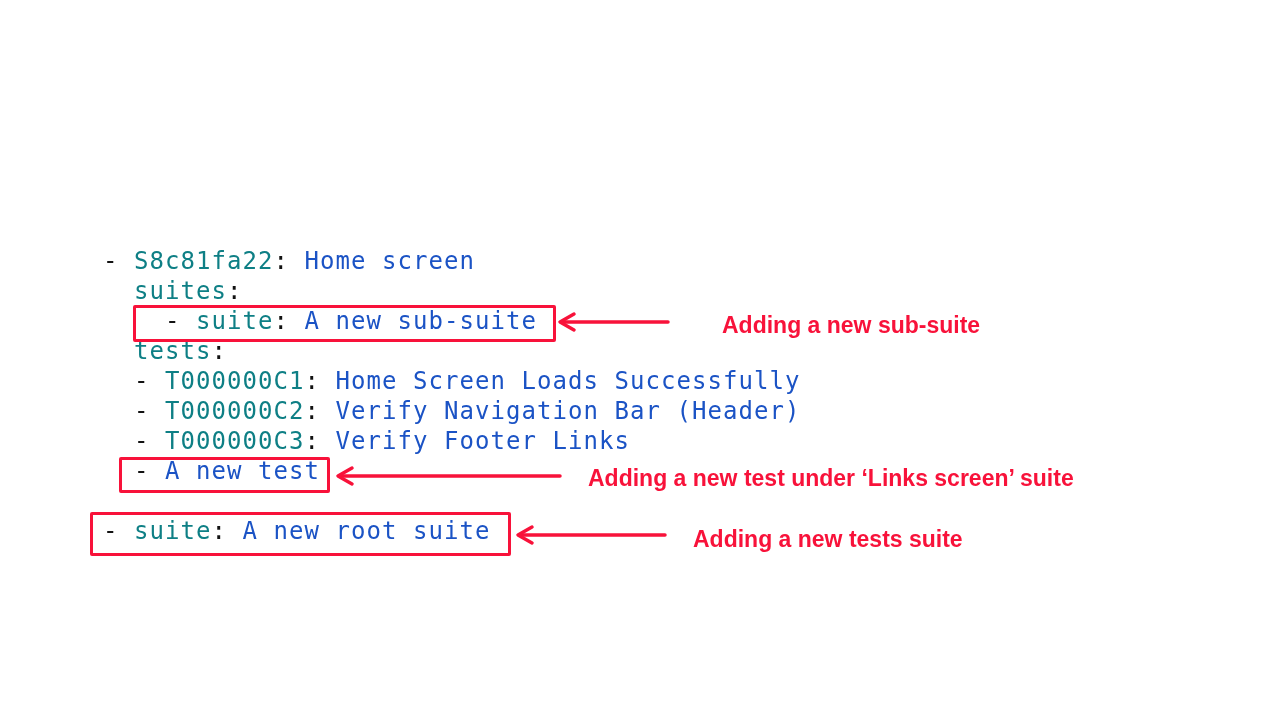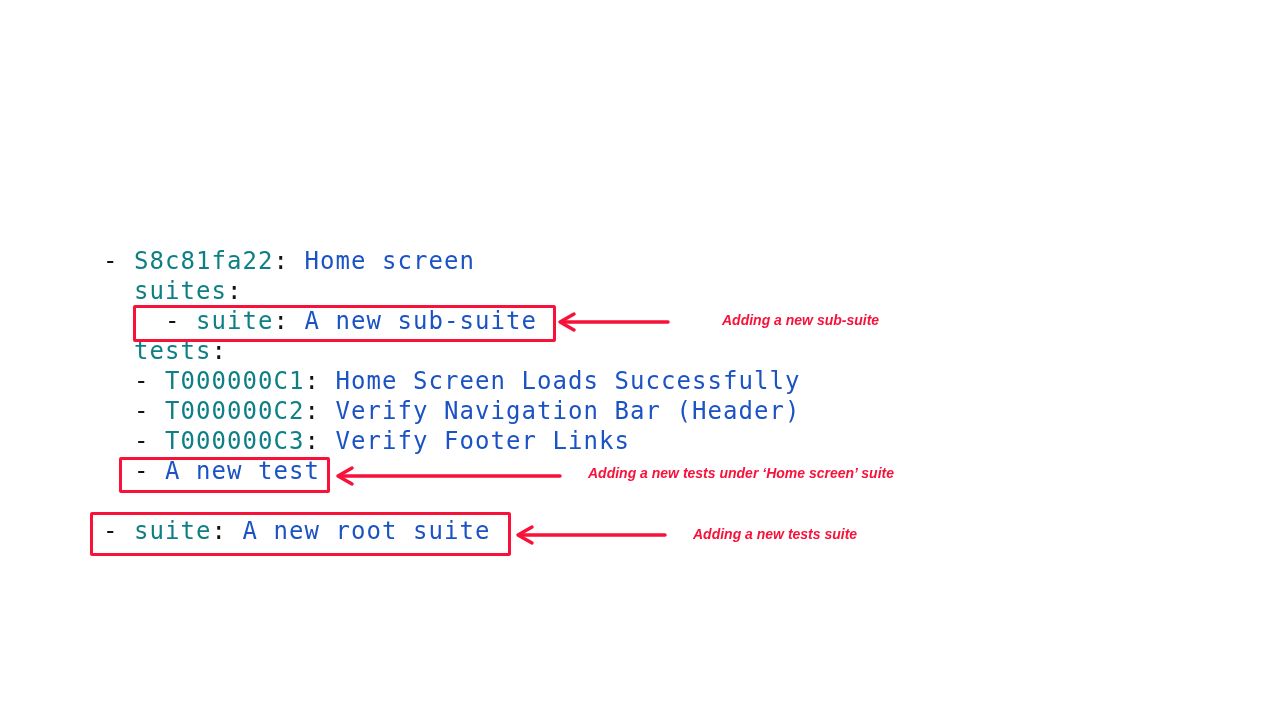--- a/index.html
+++ b/index.html
@@ -47,24 +47,23 @@
     stroke-width:3.5;
     fill:none;
     stroke-linecap:round;
     stroke-linejoin:round;
   }
   
   .note{
     position:absolute;
     font-family:"Liberation Sans", sans-serif;
     font-weight:700;
-    font-size:14px;
+    font-size:23px;
     color:var(--c-red,#f8123a);
     white-space:nowrap;
-    font-style:italic;
   }
   .note1{left:722px;top:312px;}
   .note2{left:588px;top:465px;}
   .note3{left:693px;top:526px;}
 </style>
 </head>
 <body>
 
 <div class="canvas">
 
@@ -83,16 +82,16 @@
       <path d="M560,476 L340,476"></path>
       <path d="M352,468 L338,476 L352,484"></path>
     </g>
     <g>
       <path d="M665,535 L520,535"></path>
       <path d="M532,527 L518,535 L532,543"></path>
     </g>
   </svg>
 
   <div class="note note1">Adding a new sub-suite</div>
-  <div class="note note2">Adding a new tests under ‘Home screen’ suite</div>
+  <div class="note note2">Adding a new test under ‘Links screen’ suite</div>
   <div class="note note3">Adding a new tests suite</div>
 
 </div>
 
 </body></html>

